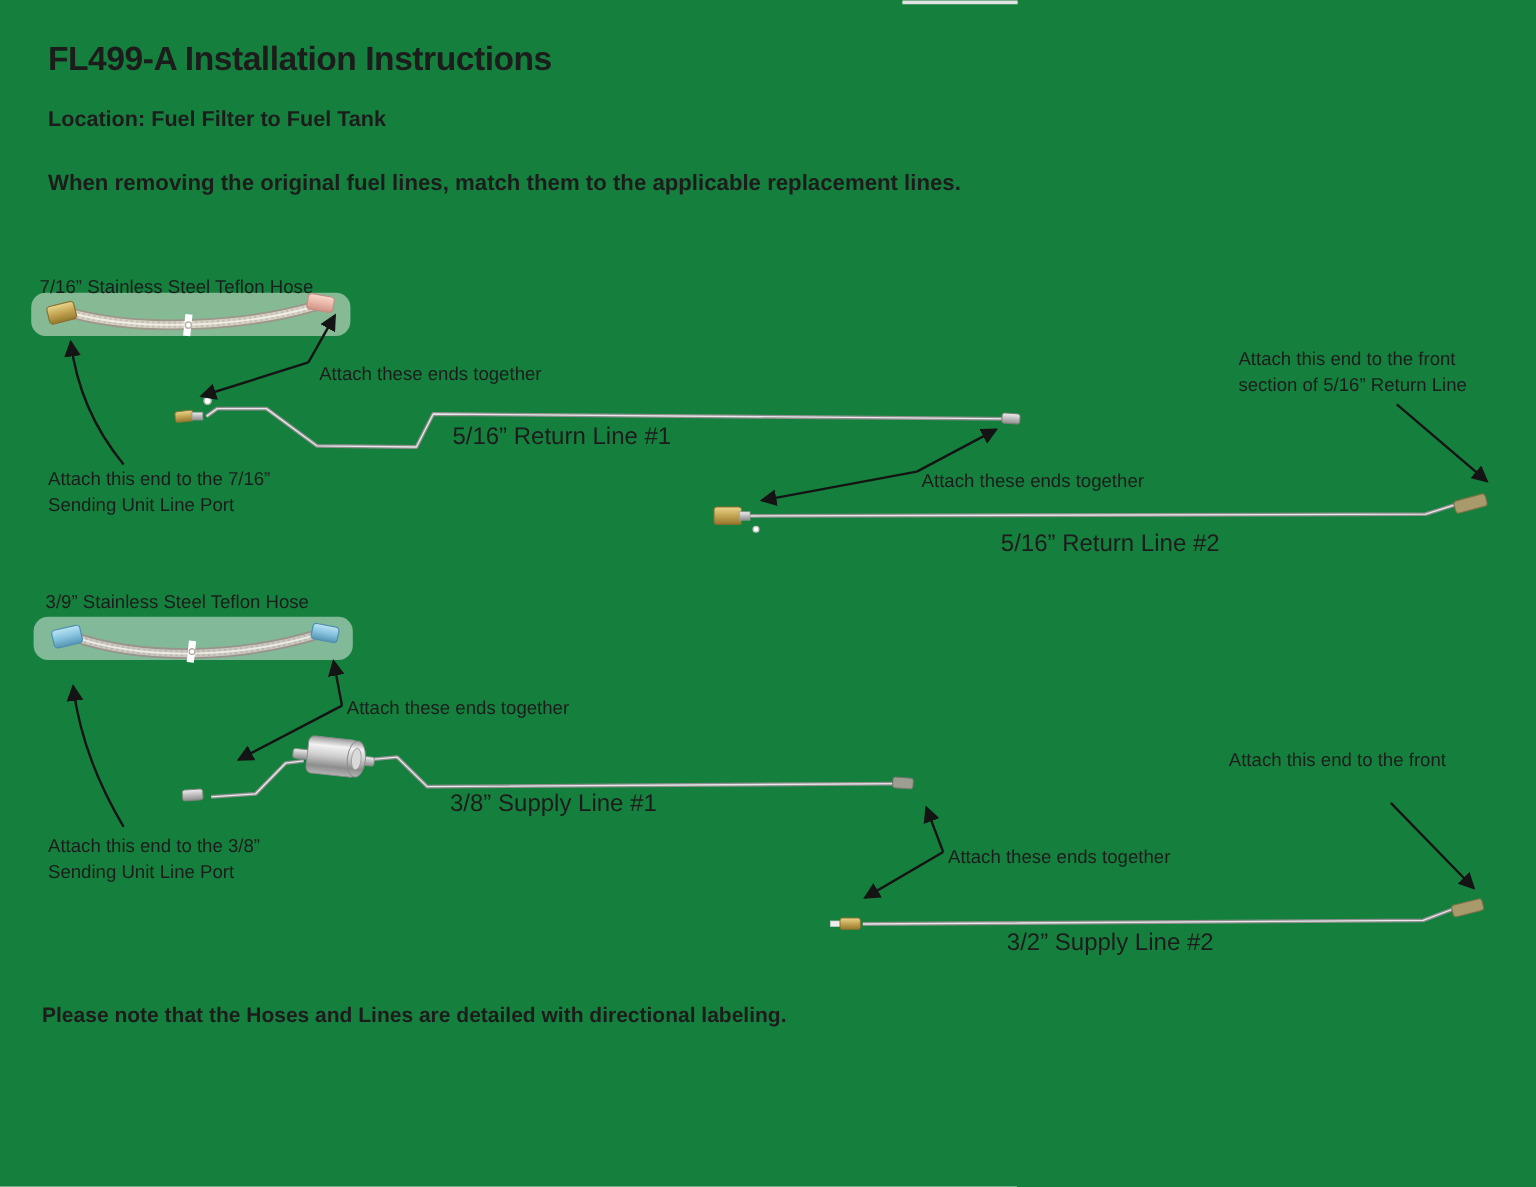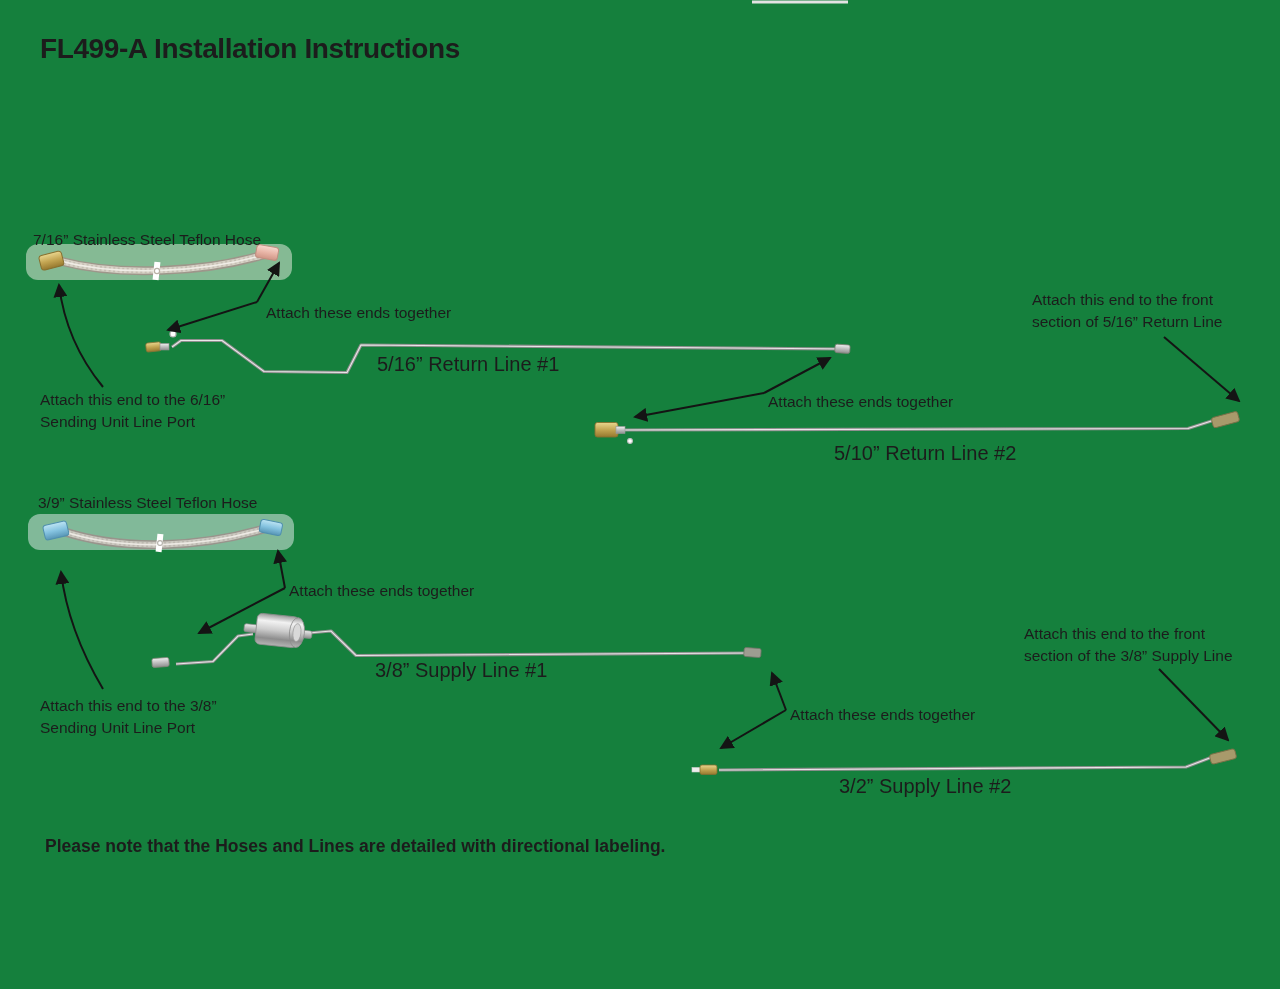--- a/index.html
+++ b/index.html
@@ -150,44 +150,45 @@
       <path d="M103,689 Q68,630 61,572" marker-end="url(#ah)"></path>
       <path d="M285,588 L278,551" marker-end="url(#ah)"></path>
       <path d="M285,588 L199,633" marker-end="url(#ah)"></path>
       <path d="M786,710 L772,673" marker-end="url(#ah)"></path>
       <path d="M786,710 L721,748" marker-end="url(#ah)"></path>
       <path d="M1159,669 L1228,740" marker-end="url(#ah)"></path>
     </g>
   </svg>
 
   <div class="lbl title" style="left:40px; top:38px;">FL499-A Installation Instructions</div>
+  <div class="lbl subtitle" style="left:40px; top:88px;">Location: Fuel Filter to Fuel Tank</div>
+  <div class="lbl intro" style="left:40px; top:141px;">When removing the original fuel lines, match them to the applicable replacement lines.</div>
 
   <div class="lbl" style="left:33px; top:229px;">7/16” Stainless Steel Teflon Hose</div>
   <div class="lbl" style="left:266px; top:302px;">Attach these ends together</div>
   <div class="lbl linelabel" style="left:377px; top:353px;">5/16” Return Line #1</div>
   <div class="lbl" style="left:40px; top:389px;">
-    <span>Attach this end to the 6/16”</span>
+    <span>Attach this end to the 7/16”</span>
     <span>Sending Unit Line Port</span>
   </div>
   <div class="lbl center" style="left:1032px; top:289px; width:224px;">
     <span>Attach this end to the front</span>
     <span>section of 5/16” Return Line</span>
   </div>
   <div class="lbl" style="left:768px; top:391px;">Attach these ends together</div>
-  <div class="lbl linelabel" style="left:834px; top:442px;">5/10” Return Line #2</div>
+  <div class="lbl linelabel" style="left:834px; top:442px;">5/16” Return Line #2</div>
 
   <div class="lbl" style="left:38px; top:492px;">3/9” Stainless Steel Teflon Hose</div>
   <div class="lbl" style="left:289px; top:580px;">Attach these ends together</div>
   <div class="lbl linelabel" style="left:375px; top:659px;">3/8” Supply Line #1</div>
   <div class="lbl" style="left:40px; top:695px;">
     <span>Attach this end to the 3/8”</span>
     <span>Sending Unit Line Port</span>
   </div>
   <div class="lbl center" style="left:1024px; top:623px; width:244px;">
     <span>Attach this end to the front</span>
-    <span>section of the 3/8” Supply Line</span>
   </div>
   <div class="lbl" style="left:790px; top:704px;">Attach these ends together</div>
   <div class="lbl linelabel" style="left:839px; top:775px;">3/2” Supply Line #2</div>
 
-  <div class="lbl footer" style="left:45px; top:835px;">Please note that the Hoses and Lines are detailed with directional labeling.</div>
+  <div class="lbl footer" style="left:35px; top:835px;">Please note that the Hoses and Lines are detailed with directional labeling.</div>
 
 </div>
 
 </body></html>

